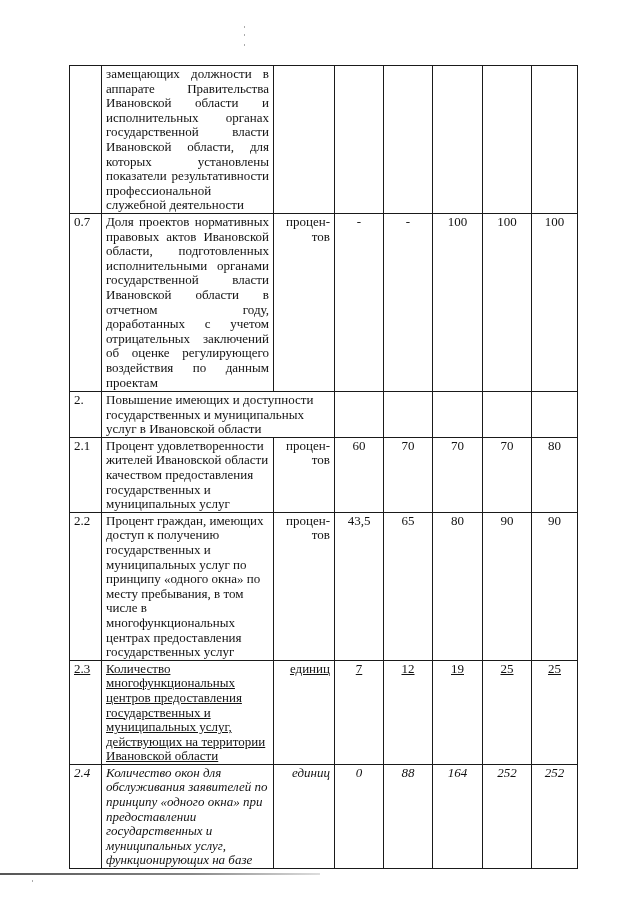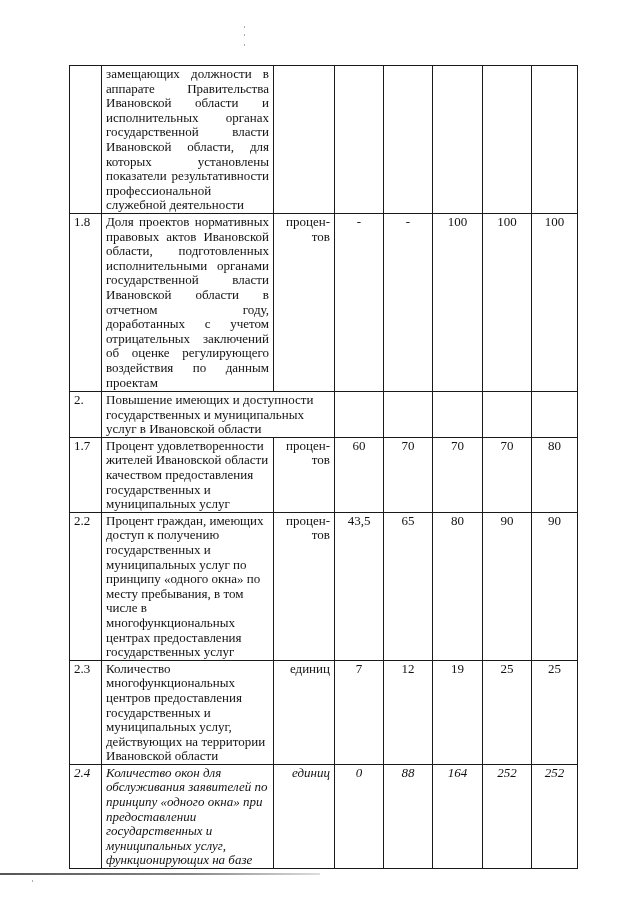--- a/index.html
+++ b/index.html
@@ -40,63 +40,63 @@
         <td class="name">замещающих должности в аппарате Правительства Ивановской области и исполнительных органах государственной власти Ивановской области, для которых установлены показатели результативности профессиональной служебной деятельности</td>
         <td class="unit"></td>
         <td class="val"></td>
         <td class="val"></td>
         <td class="val"></td>
         <td class="val"></td>
         <td class="val"></td>
       </tr>
 
       <tr style="height:178px;">
-        <td class="num">1.8</td>
+        <td class="num">0.7</td>
         <td class="name">Доля проектов нормативных правовых актов Ивановской области, подготовленных исполнительными органами государственной власти Ивановской области в отчетном году, доработанных с учетом отрицательных заключений об оценке регулирующего воздействия по данным проектам</td>
         <td class="unit">процен-<br>тов</td>
         <td class="val">-</td>
         <td class="val">-</td>
         <td class="val">100</td>
         <td class="val">100</td>
         <td class="val">100</td>
       </tr>
 
       <tr style="height:45px;">
         <td class="num">2.</td>
         <td class="name left" colspan="2">Повышение имеющих и доступности государственных и муниципальных услуг в Ивановской области</td>
         <td class="val"></td>
         <td class="val"></td>
         <td class="val"></td>
         <td class="val"></td>
         <td class="val"></td>
       </tr>
 
       <tr style="height:75px;">
-        <td class="num">1.7</td>
+        <td class="num">2.1</td>
         <td class="name left">Процент удовлетворенности жителей Ивановской области качеством предоставления государственных и муниципальных услуг</td>
         <td class="unit">процен-<br>тов</td>
         <td class="val">60</td>
         <td class="val">70</td>
         <td class="val">70</td>
         <td class="val">70</td>
         <td class="val">80</td>
       </tr>
 
       <tr style="height:147px;">
         <td class="num">2.2</td>
         <td class="name left">Процент граждан, имеющих доступ к получению государственных и муниципальных услуг по принципу «одного окна» по месту пребывания, в том числе в многофункциональных центрах предоставления государственных услуг</td>
         <td class="unit">процен-<br>тов</td>
         <td class="val">43,5</td>
         <td class="val">65</td>
         <td class="val">80</td>
         <td class="val">90</td>
         <td class="val">90</td>
       </tr>
 
-      <tr style="height:104px;">
+      <tr style="height:104px;text-decoration:underline;">
         <td class="num">2.3</td>
         <td class="name left">Количество многофункциональных центров предоставления государственных и муниципальных услуг, действующих на территории Ивановской области</td>
         <td class="unit">единиц</td>
         <td class="val">7</td>
         <td class="val">12</td>
         <td class="val">19</td>
         <td class="val">25</td>
         <td class="val">25</td>
       </tr>
 

